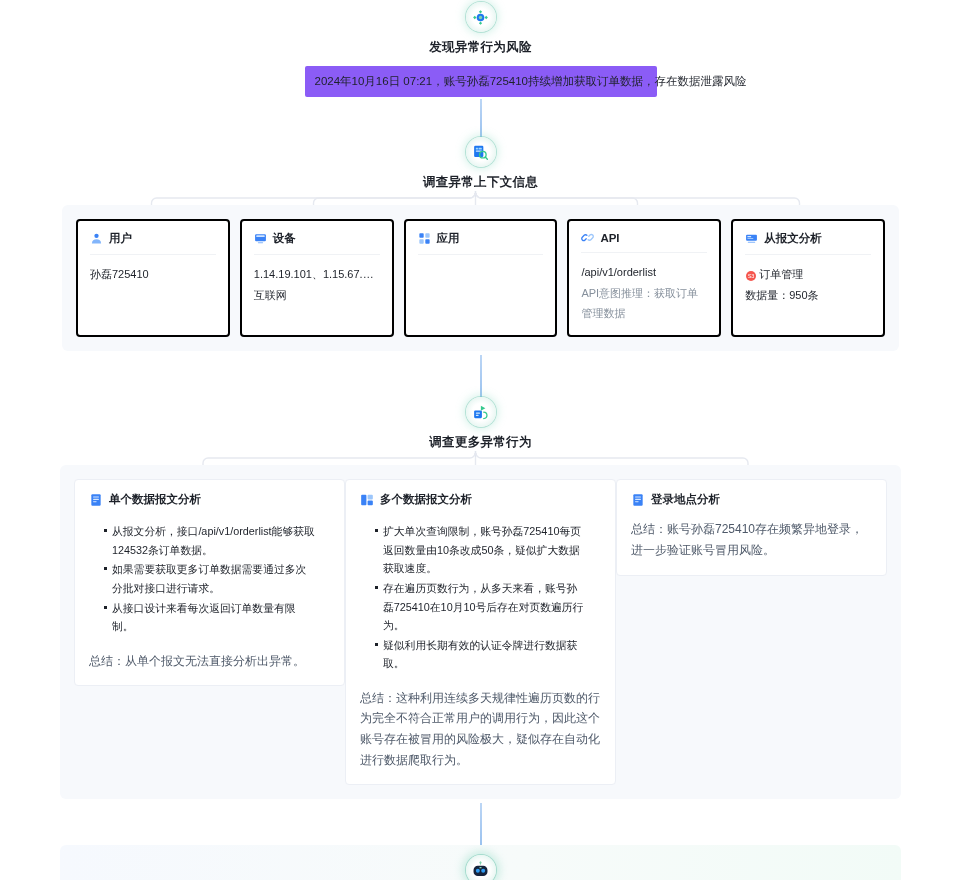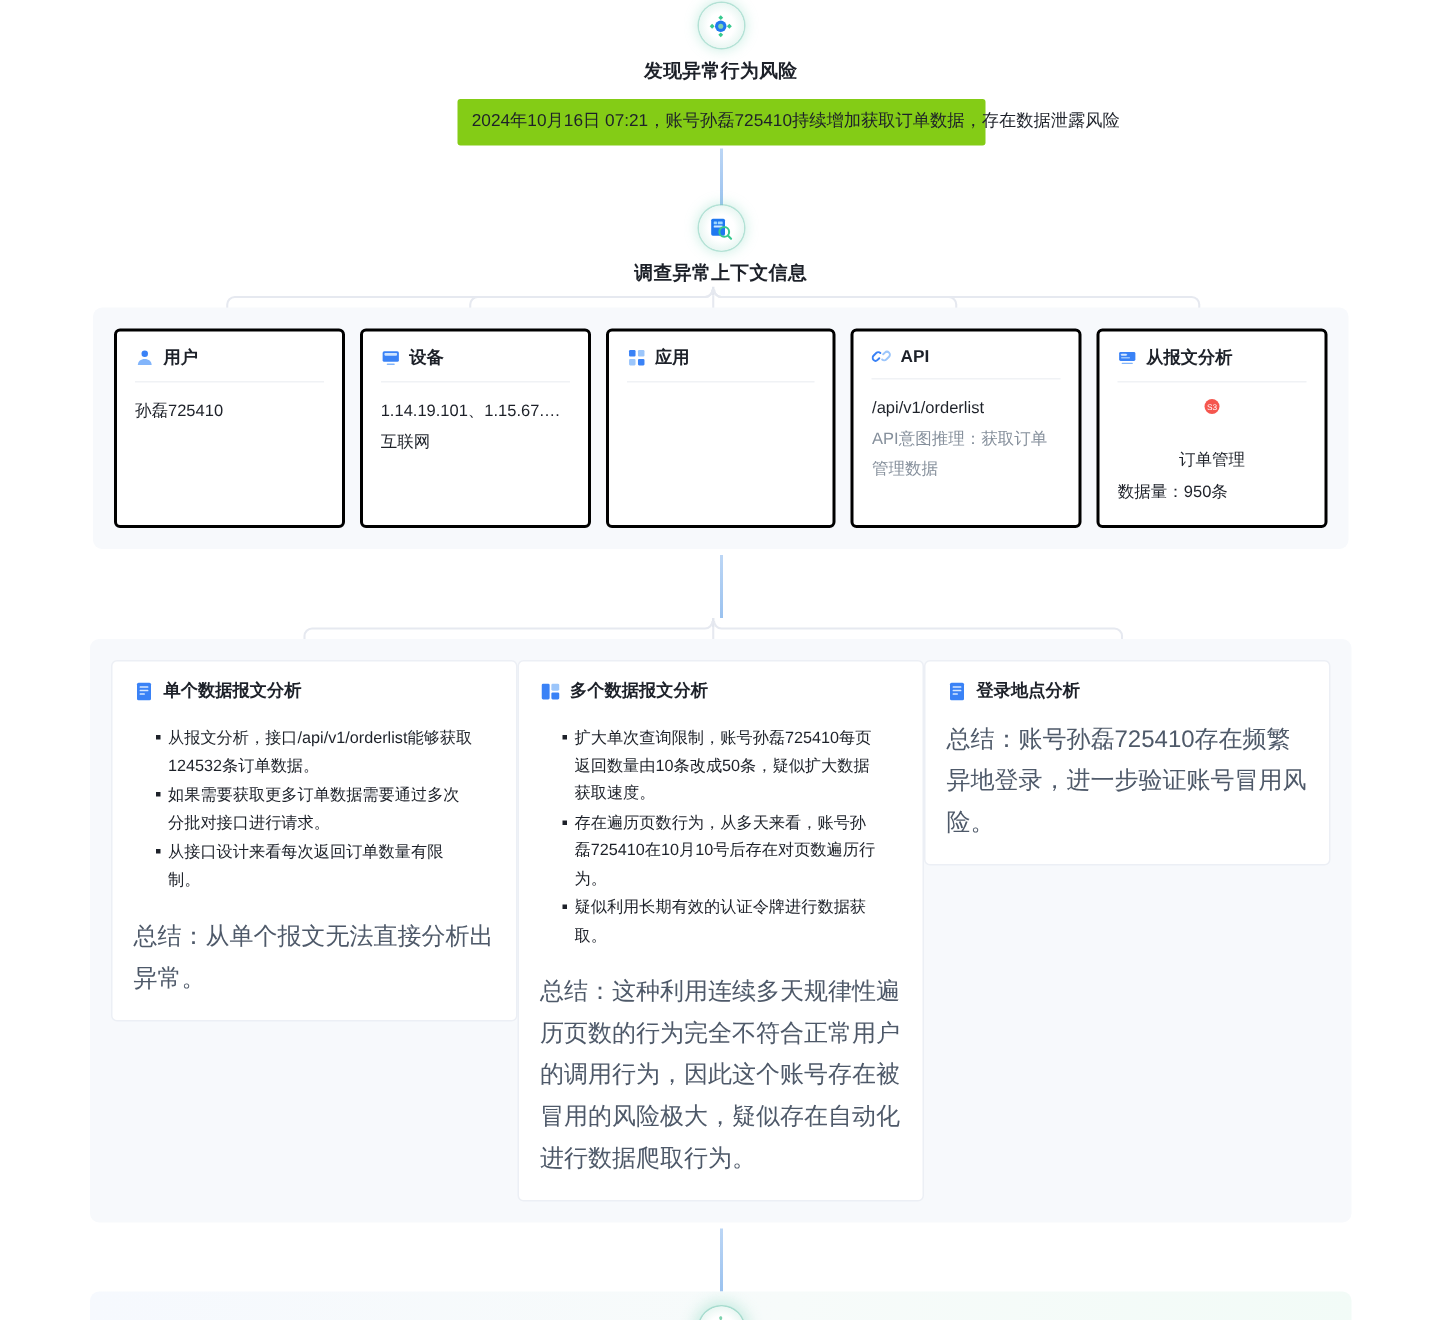--- a/index.html
+++ b/index.html
@@ -28,21 +28,21 @@
     margin-top: 7px; letter-spacing: .3px;
   }
 
   
   .vline { width: 2px; background: #cfe0f6; margin: 0 auto; }
   .vline.blue { background: linear-gradient(#bcd6f5, #9bc2ef); }
 
   
   .banner {
     margin: 10px auto 0; width: 352px;
-    background: #84cc16; border-radius: 2px;
+    background: #8b5cf6; border-radius: 2px;
     font-size: 11.5px; color: #1d2129;
     padding: 7px 10px; text-align: center; line-height: 1.5;
     white-space: nowrap;
   }
 
   
   .band {
     background: #f7f9fc;
     border-radius: 6px;
     position: relative;
@@ -82,21 +82,21 @@
   }
   .ana-list { margin: 15px; padding: 0; list-style: none; }
   .ana-list li {
     font-size: 10.8px; color: #1d2129; line-height: 1.72;
     position: relative; padding-left: 8px; margin-bottom: 1px;
   }
   .ana-list li::before {
     content: ""; position: absolute; left: 0; top: 7px;
     width: 3px; height: 3px; background: #1d2129;
   }
-  .ana-sum { font-size: 16px; color: #4e5969; line-height: 1.72; margin-top: 4px; }
+  .ana-sum { font-size: 12px; color: #4e5969; line-height: 1.72; margin-top: 4px; }
 
   
   .verdict-band {
     background: linear-gradient(95deg, #f6f9fe 0%, #f7fbfa 55%, #f2fbf7 100%);
     border-radius: 6px; position: relative; overflow: hidden;
   }
 </style>
 </head>
 <body>
 
@@ -221,38 +221,50 @@
             <svg width="13" height="13" viewBox="0 0 24 24" aria-hidden="true">
               <rect x="2" y="5" width="20" height="11" rx="1.8" fill="#3a82f6"></rect>
               <rect x="4.4" y="7.2" width="7" height="2.4" rx=".6" fill="#d6e8ff"></rect>
               <rect x="4.4" y="11" width="11" height="2" rx=".6" fill="#9cc6fb"></rect>
               <rect x="5" y="18" width="14" height="1.8" rx=".9" fill="#82b5fb"></rect>
             </svg>
           </span>
           <span>从报文分析</span>
         </div>
         <div class="ctx-body">
-          <div class="strongline" style="display:flex;align-items:center;gap:20px;flex-direction:column;">
+          <div class="strongline" style="display:flex;align-items:center;gap:1px;">
             <span class="ic">
               <svg width="12" height="12" viewBox="0 0 24 24" aria-hidden="true">
                 <circle cx="12" cy="12" r="10" fill="#f5564e"></circle>
                 <text x="12" y="16" font-size="11" font-family="Liberation Sans, sans-serif" fill="#fff" text-anchor="middle">S3</text>
               </svg>
             </span>
             <span>订单管理</span>
           </div>
           <div class="strongline">数据量：950条</div>
         </div>
       </div>
 
     </div>
   </div>
 
   <div class="vline blue" style="height:42px;margin-top:4px;"></div>
 
+  <div class="node">
+    <div class="node-icon">
+      <svg width="17" height="17" viewBox="0 0 24 24" aria-hidden="true">
+        <rect x="3" y="9" width="11" height="11" rx="1.6" fill="#1f78f0"></rect>
+        <rect x="5.4" y="12" width="6" height="1.6" rx=".6" fill="#cfe9ff"></rect>
+        <rect x="5.4" y="15.2" width="4" height="1.6" rx=".6" fill="#cfe9ff"></rect>
+        <path d="M12.5 2.5l6.4 3.6-6.4 3.6z" fill="#36c98e"></path>
+        <path d="M16.5 11.5c2.6 0 4.6 2 4.6 4.5s-2 4.5-4.6 4.5" fill="none" stroke="#36c98e" stroke-width="1.8" stroke-linecap="round"></path>
+      </svg>
+    </div>
+    <div class="node-title">调查更多异常行为</div>
+  </div>
 
   <div style="position:relative;height:18px;">
     <svg width="961" height="18" viewBox="0 0 961 18" style="display:block;" aria-hidden="true">
       <path d="M475.5 0 V6" stroke="#e2e6ee" stroke-width="1.6" fill="none"></path>
       <path d="M203 17 V12 a5 5 0 0 1 5 -5 H470 a5 5 0 0 0 5 -5" stroke="#e6e9f0" stroke-width="1.4" fill="none"></path>
       <path d="M475.5 6 V17" stroke="#e6e9f0" stroke-width="1.4" fill="none"></path>
       <path d="M748 17 V12 a5 5 0 0 0 -5 -5 H481 a5 5 0 0 1 -5 -5" stroke="#e6e9f0" stroke-width="1.4" fill="none"></path>
       <circle cx="203" cy="16" r="1.8" fill="#d6dbe5"></circle>
       <circle cx="475.5" cy="16" r="1.8" fill="#d6dbe5"></circle>
       <circle cx="748" cy="16" r="1.8" fill="#d6dbe5"></circle>

